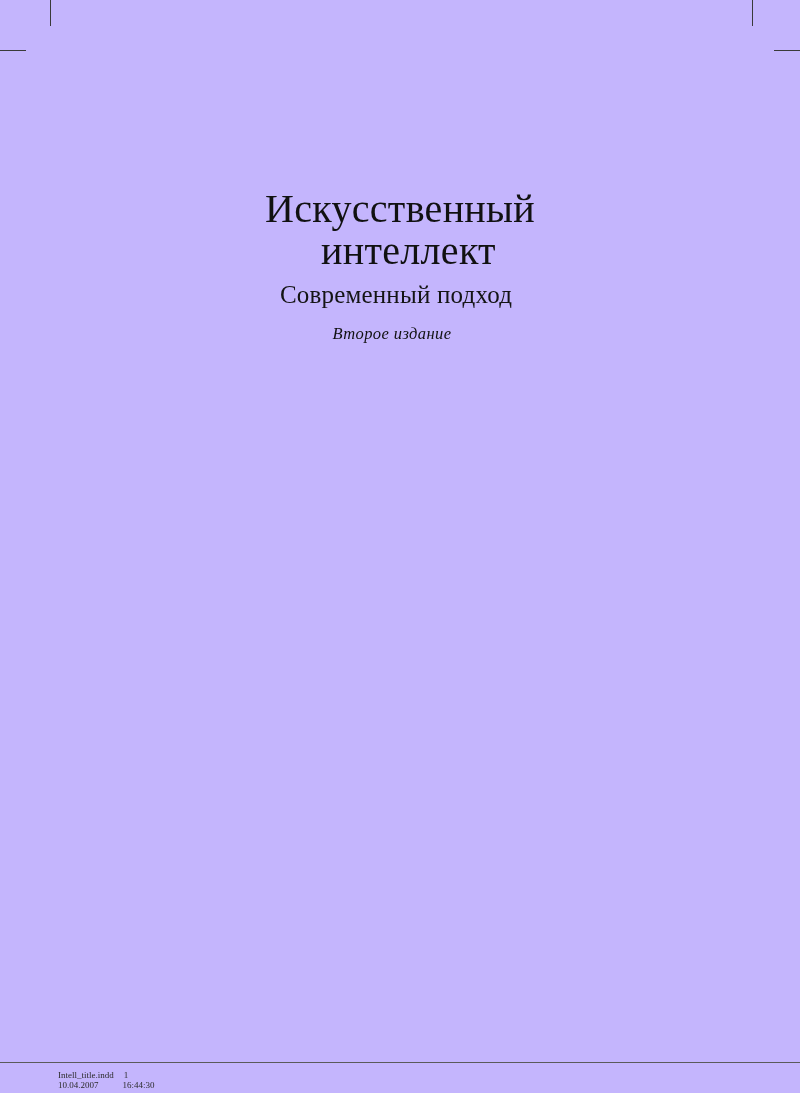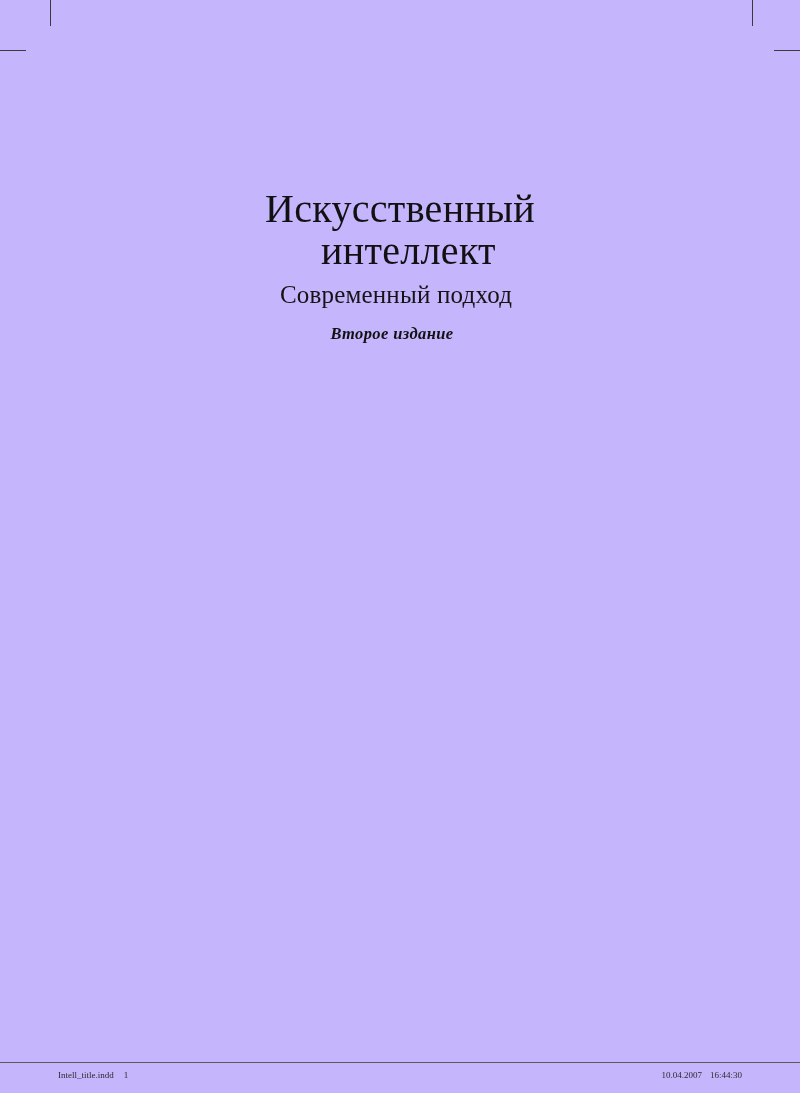--- a/index.html
+++ b/index.html
@@ -53,21 +53,21 @@
   .book-subtitle {
     font-size: 25px;
     font-weight: normal;
     margin: 9px 8px 0 0;
     letter-spacing: 0.2px;
     color: #141414;
   }
   .book-edition {
     font-size: 16.5px;
     font-style: italic;
-    font-weight: bold;
+    font-weight: normal;
     margin: 15px 16px 0 0;
     letter-spacing: 0.4px;
     color: #111111;
   }
 
   
   .footer-rule {
     position: absolute;
     left: 0px;
     right: 0px;
@@ -79,28 +79,29 @@
     position: absolute;
     left: 58px;
     right: 58px;
     top: 1070px;
     display: flex;
     justify-content: space-between;
     align-items: baseline;
     font-family: "Liberation Serif", "DejaVu Serif", serif;
     font-size: 9px;
     color: #2b2b2b;
+    flex-direction: column;
   }
   .footer-left {
     display: flex;
     gap: 10px;
   }
   .footer-right {
     display: flex;
-    gap: 8px;
+    gap: 24px;
   }
 </style>
 </head>
 <body>
 
 <div class="page">
 
   <div class="crop-mark crop-v mark-tl-v"></div>
   <div class="crop-mark crop-v mark-tr-v"></div>
   <div class="crop-mark crop-h mark-tl-h"></div>

